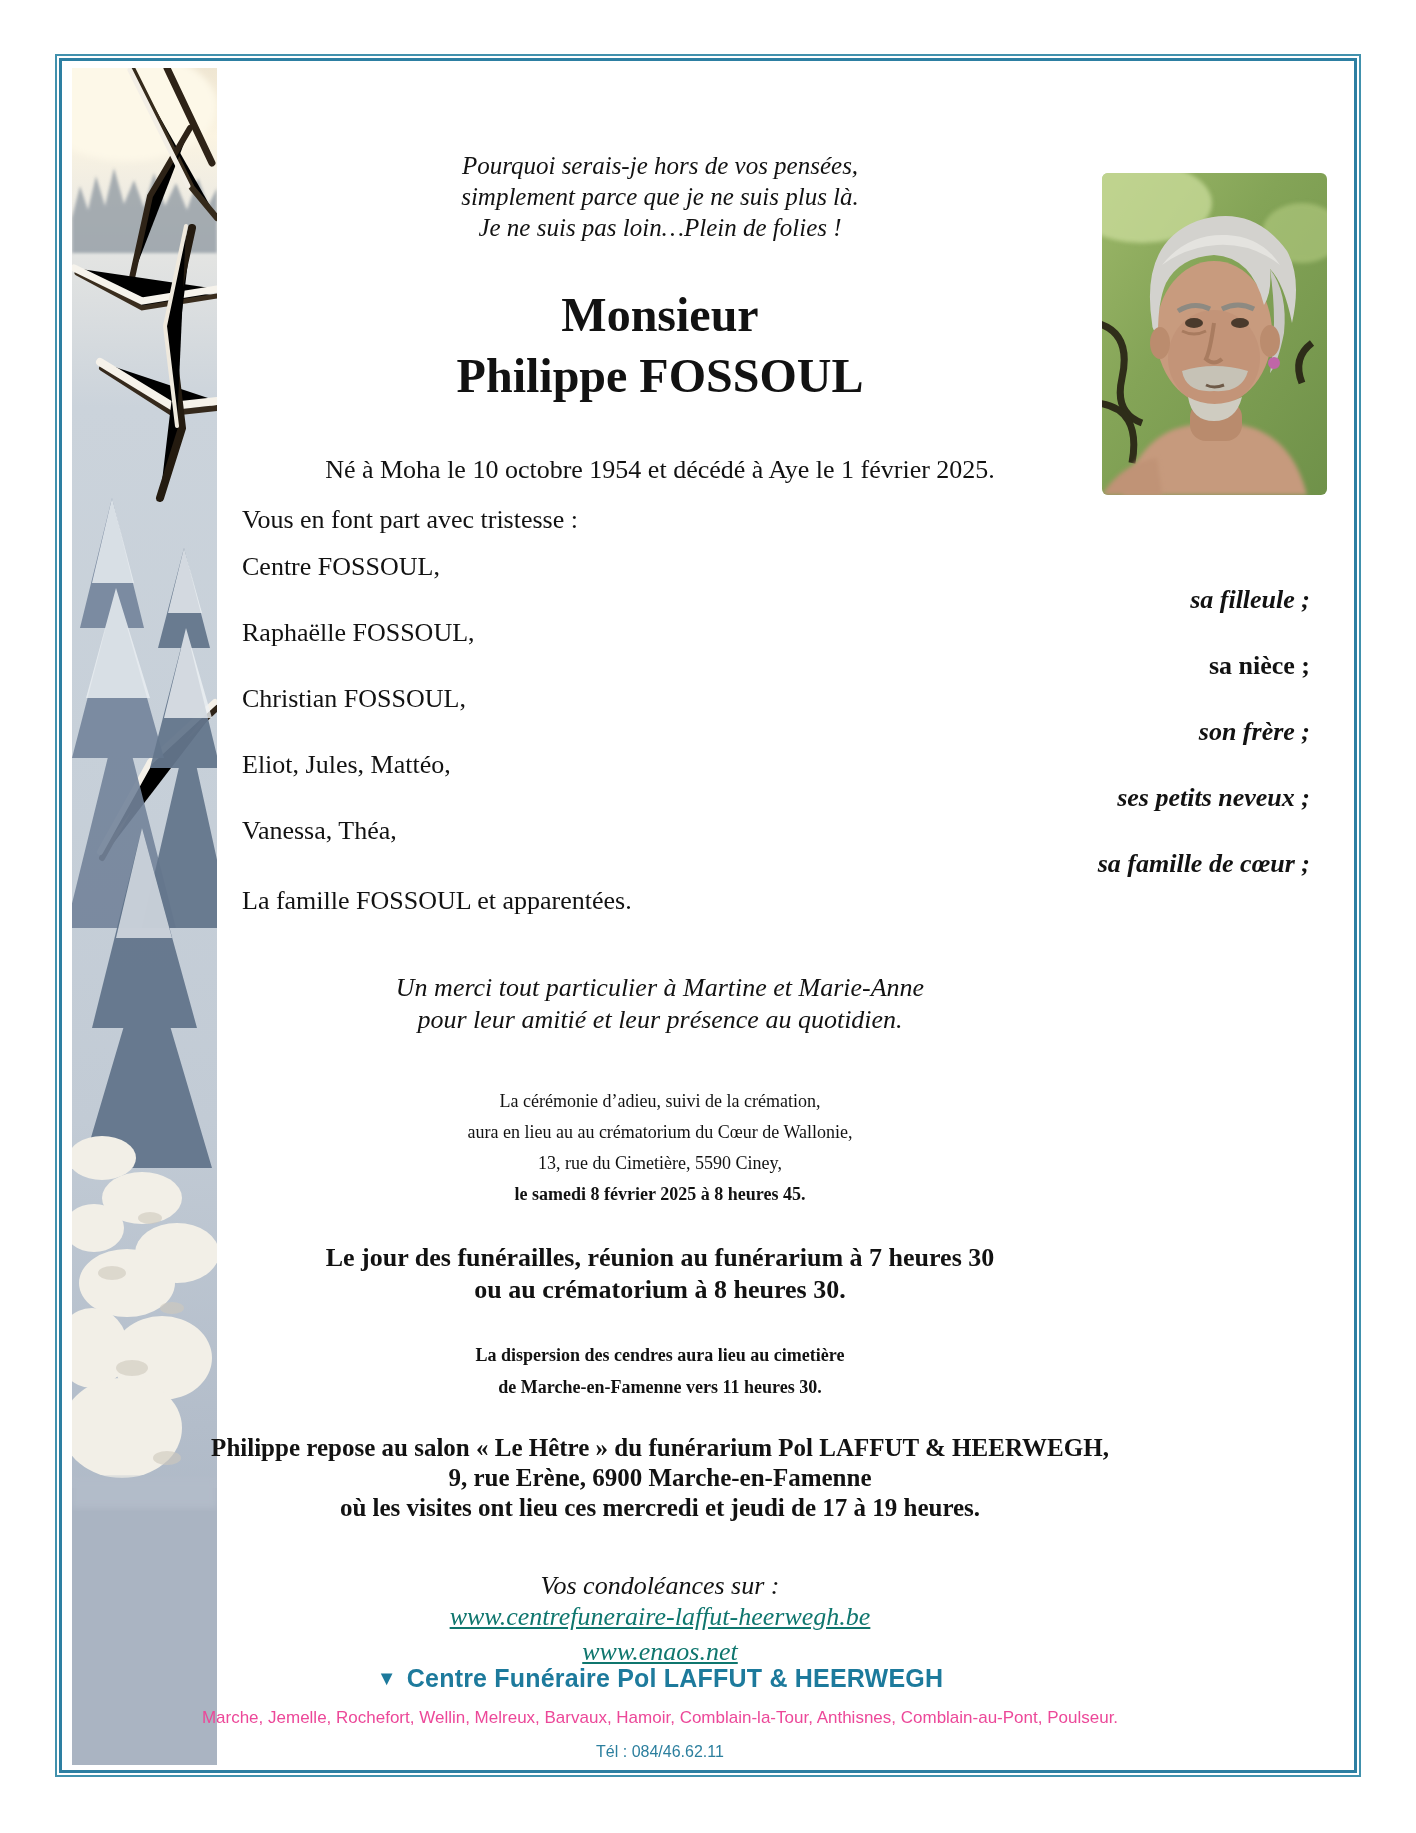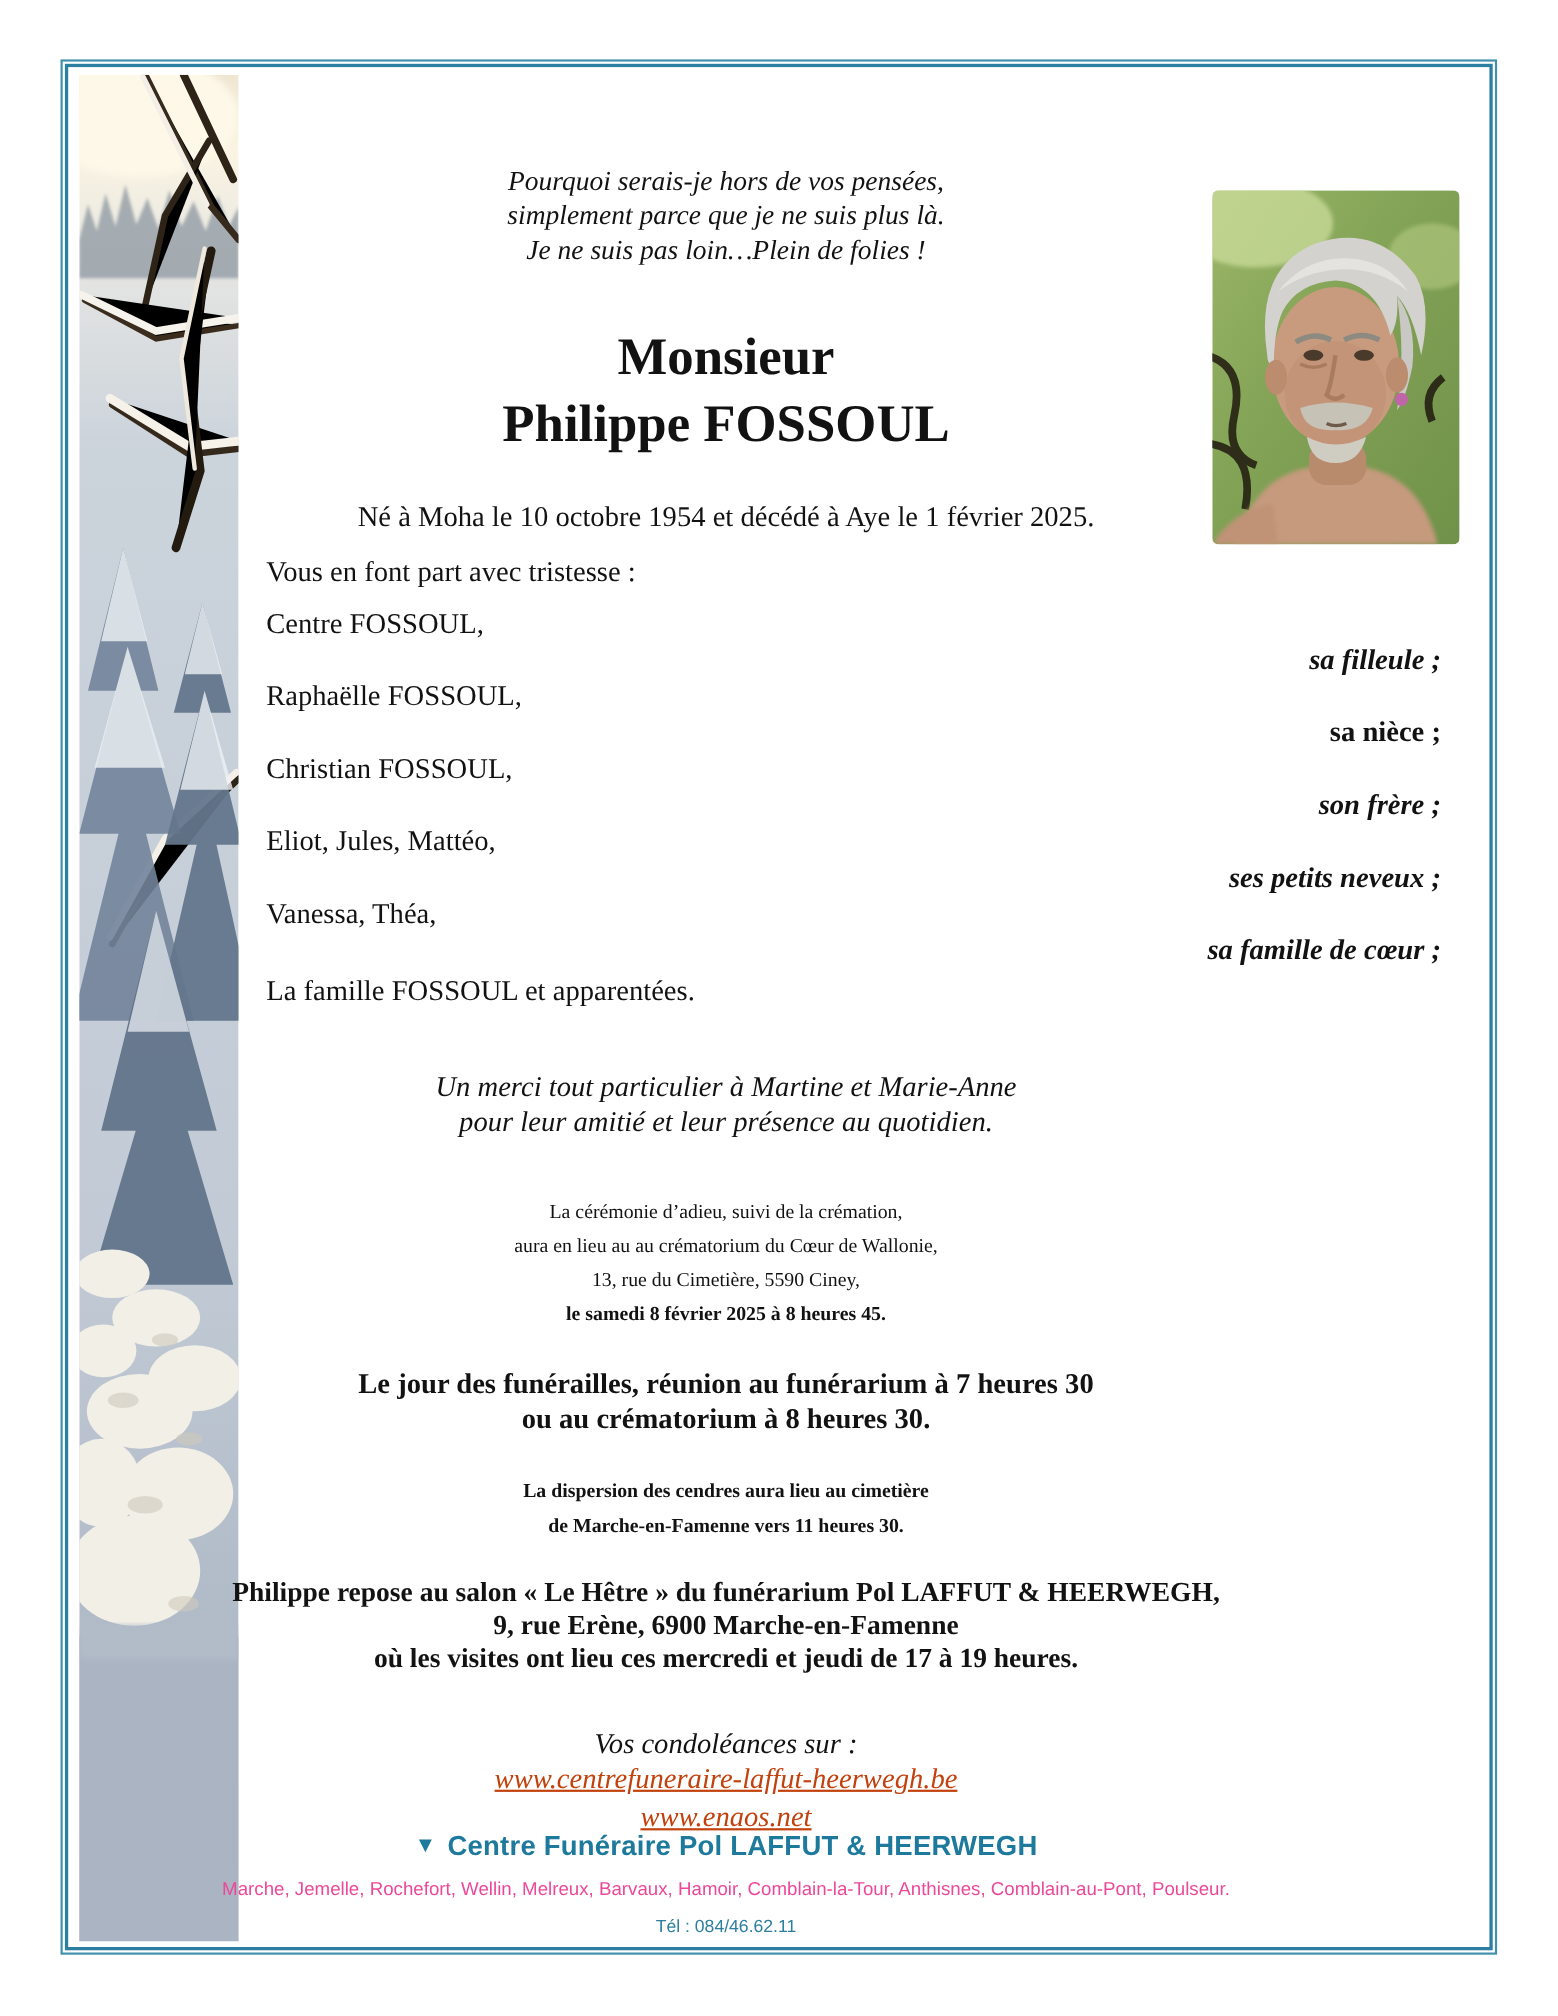--- a/index.html
+++ b/index.html
@@ -17,38 +17,38 @@
 
   
   .portrait{position:absolute;left:1045px;top:117px;width:225px;height:322px;
             border-radius:6px;overflow:hidden;box-shadow:inset 0 0 14px 6px rgba(255,255,255,.9);}
   .portrait svg{display:block;}
 
   
   .blk{position:absolute;left:185px;width:1068px;}
   .cblk{position:absolute;left:185px;width:836px;text-align:center;}
   .quote{top:94px;font-style:italic;font-size:25px;line-height:31px;}
-  .title{top:238px;font-weight:bold;font-size:48px;line-height:61px;}
+  .title{top:228px;font-weight:bold;font-size:48px;line-height:61px;}
   .life-dates{top:399px;font-size:26px;}
   .intro{top:449px;font-size:26px;}
   .family-list{top:494px;font-size:26px;}
   .family-list div{line-height:33px;height:33px;}
   .fam-name{text-align:left;}
   .fam-rel{text-align:right;font-weight:bold;font-style:italic;}
   .fam-rel.upright{font-style:normal;}
   .closing{top:830px;font-size:26px;}
   .thanks{top:916px;font-style:italic;font-size:26px;line-height:32px;}
   .ceremony{top:1030px;font-size:18px;line-height:31px;}
   .ceremony .bold{font-weight:bold;}
   .funeral-day{top:1186px;font-size:26px;line-height:32px;font-weight:bold;}
   .dispersion{top:1283px;font-size:18px;line-height:32px;font-weight:bold;}
   .repose{top:1377px;left:140px;width:926px;font-size:25px;line-height:30px;font-weight:bold;}
   .condolences-label{top:1515px;font-style:italic;font-size:26px;}
   .link-line{font-style:italic;font-size:26px;}
-  .link-line a{color:#c2410c;text-decoration:underline;}
+  .link-line a{color:#0f766e;text-decoration:underline;}
   .link1{top:1546px;}
   .link2{top:1581px;}
   .centre-line{top:1608px;font-family:"Liberation Sans","DejaVu Sans",sans-serif;
                font-weight:bold;font-size:25px;color:#1d7a9c;letter-spacing:.2px;}
   .centre-line .tri{font-size:20px;vertical-align:2px;margin-right:10px;}
   .locations{top:1652px;left:100px;width:1006px;text-align:center;
              font-family:"Liberation Sans","DejaVu Sans",sans-serif;
              font-size:17px;color:#ec4899;position:absolute;}
   .tel{top:1687px;font-family:"Liberation Sans","DejaVu Sans",sans-serif;
        font-size:16px;color:#2c7f9e;}

